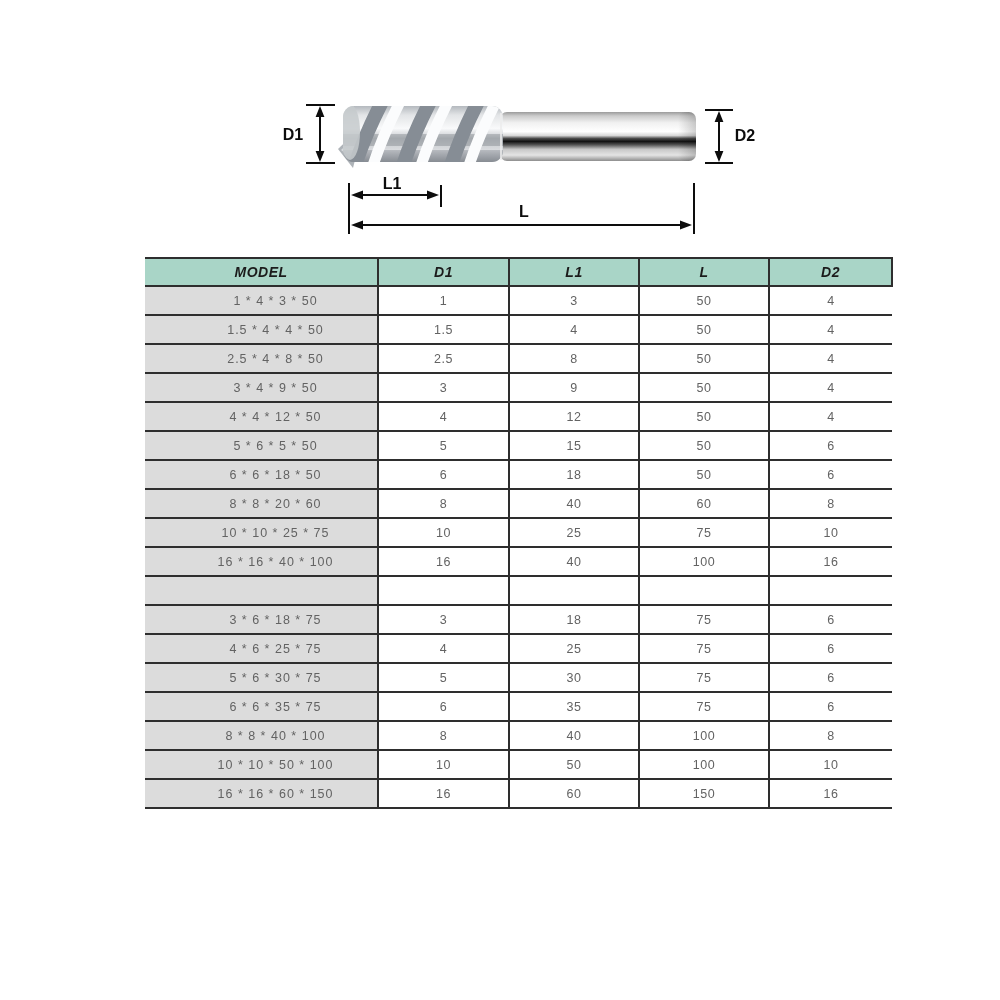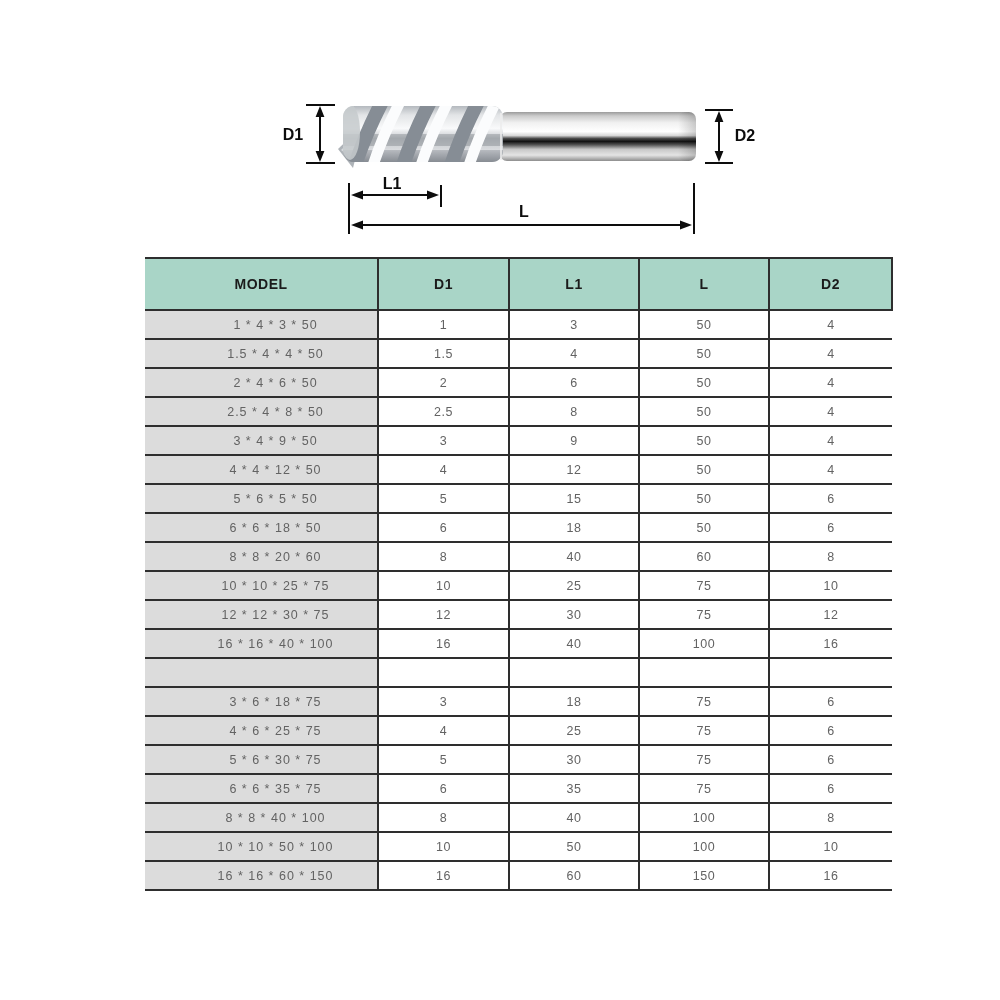--- a/index.html
+++ b/index.html
@@ -33,21 +33,22 @@
   .spec-table th {
     background: var(--header-bg, #a9d5c7);
     height: 26px;
     border-top: 2px solid var(--grid, #2e2e2e);
     border-bottom: 2px solid var(--grid, #2e2e2e);
     font-size: 14px;
     font-weight: 700;
     letter-spacing: 0.5px;
     color: var(--header-text, #1b1b1b);
     text-align: center;
-    padding: 12px;
+    padding: 0;
+    font-style: italic;
   }
   .spec-table th + th { border-left: 2px solid var(--grid, #2e2e2e); }
   .spec-table th:last-child { border-right: 2px solid var(--grid, #2e2e2e); }
   .spec-table td {
     height: 27px;
     border-bottom: 2px solid var(--grid, #2e2e2e);
     font-size: 12.5px;
     font-weight: 400;
     color: var(--cell-text, #636363);
     text-align: center;
@@ -185,27 +186,20 @@
           <td>4</td>
         </tr>
         <tr>
           <td class="model">1.5 * 4 * 4 * 50</td>
           <td>1.5</td>
           <td>4</td>
           <td>50</td>
           <td>4</td>
         </tr>
         <tr>
-          <td class="model">2 * 4 * 6 * 50</td>
-          <td>2</td>
-          <td>6</td>
-          <td>50</td>
-          <td>4</td>
-        </tr>
-        <tr>
           <td class="model">2.5 * 4 * 8 * 50</td>
           <td>2.5</td>
           <td>8</td>
           <td>50</td>
           <td>4</td>
         </tr>
         <tr>
           <td class="model">3 * 4 * 9 * 50</td>
           <td>3</td>
           <td>9</td>
@@ -239,27 +233,20 @@
           <td>40</td>
           <td>60</td>
           <td>8</td>
         </tr>
         <tr>
           <td class="model">10 * 10 * 25 * 75</td>
           <td>10</td>
           <td>25</td>
           <td>75</td>
           <td>10</td>
-        </tr>
-        <tr>
-          <td class="model">12 * 12 * 30 * 75</td>
-          <td>12</td>
-          <td>30</td>
-          <td>75</td>
-          <td>12</td>
         </tr>
         <tr>
           <td class="model">16 * 16 * 40 * 100</td>
           <td>16</td>
           <td>40</td>
           <td>100</td>
           <td>16</td>
         </tr>
         <tr>
           <td class="model"></td>

